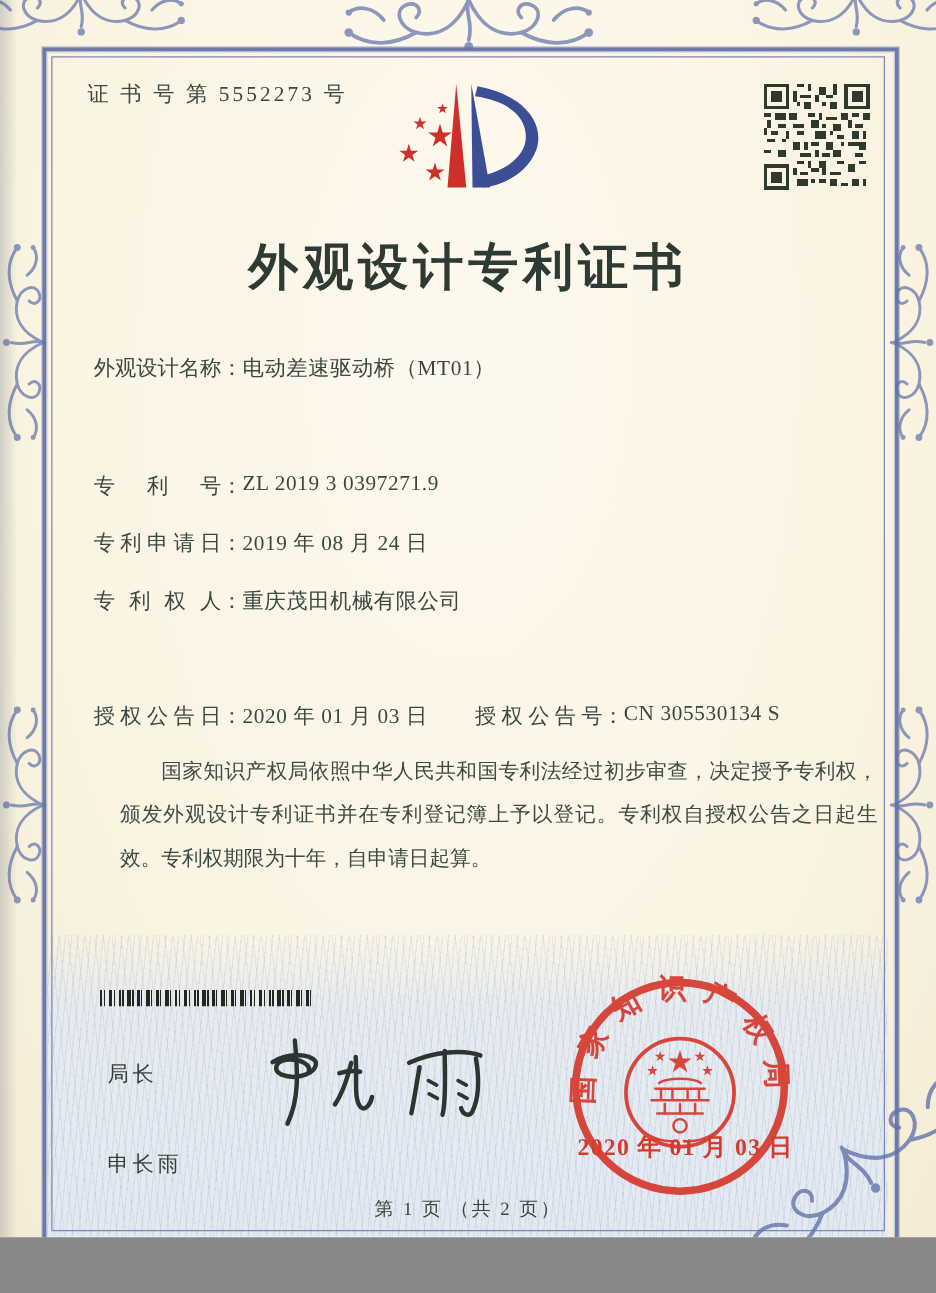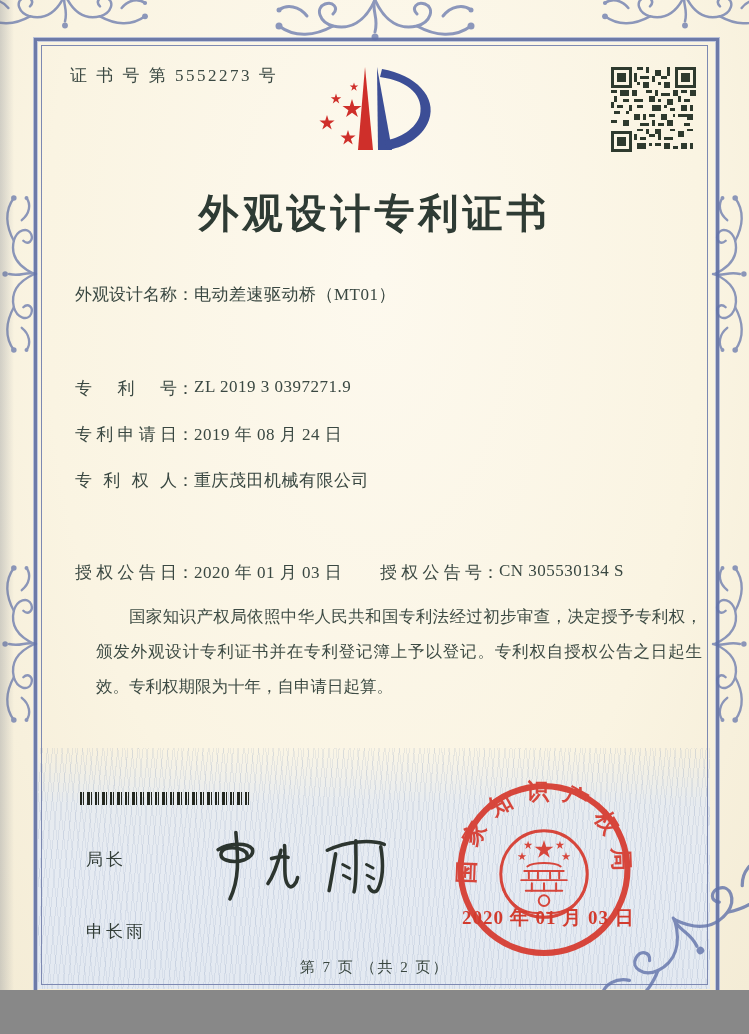--- a/index.html
+++ b/index.html
@@ -287,16 +287,16 @@
       <path d="M90,136 h60"></path>
       <path d="M104,140 v10 M120,140 v10 M136,140 v10"></path>
       <path d="M96,150 h48"></path>
       <circle cx="120" cy="163" r="7"></circle>
       <path d="M66,148 C74,170 96,181 116,179"></path>
       <path d="M174,148 C166,170 144,181 124,179"></path>
     </g>
   </svg>
   <div class="seal-date">2020 年 01 月 03 日</div>
 
-  <div class="page-ind">第 7 页 （共 2 页）</div>
+  <div class="page-ind">第 1 页 （共 2 页）</div>
   <div class="back-note">其他事项参见背面</div>
 
 </div>
 
 </body></html>

